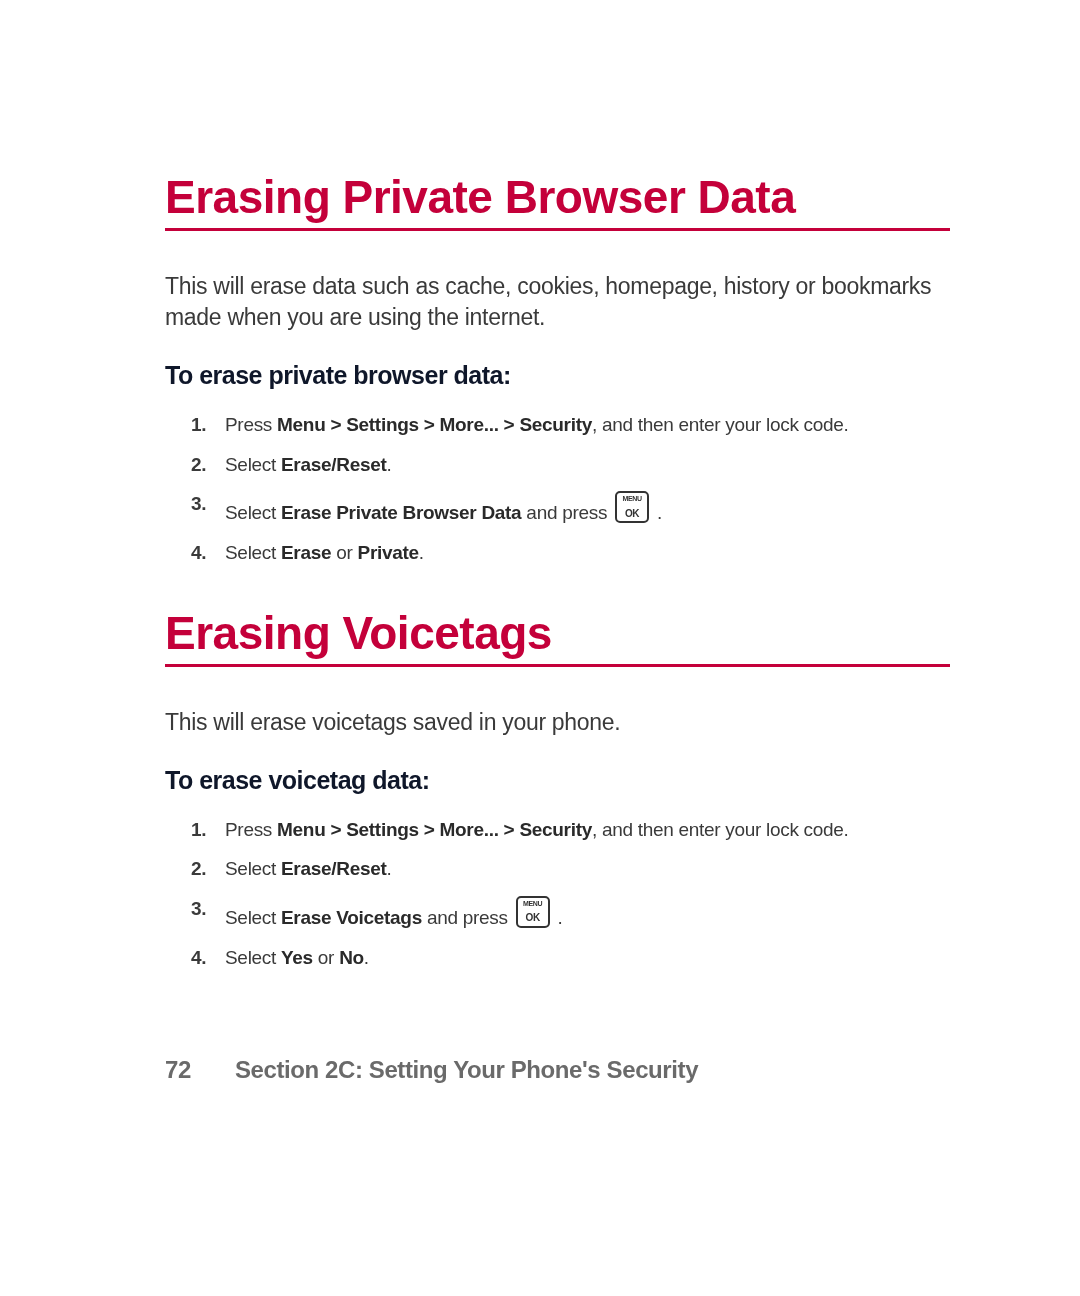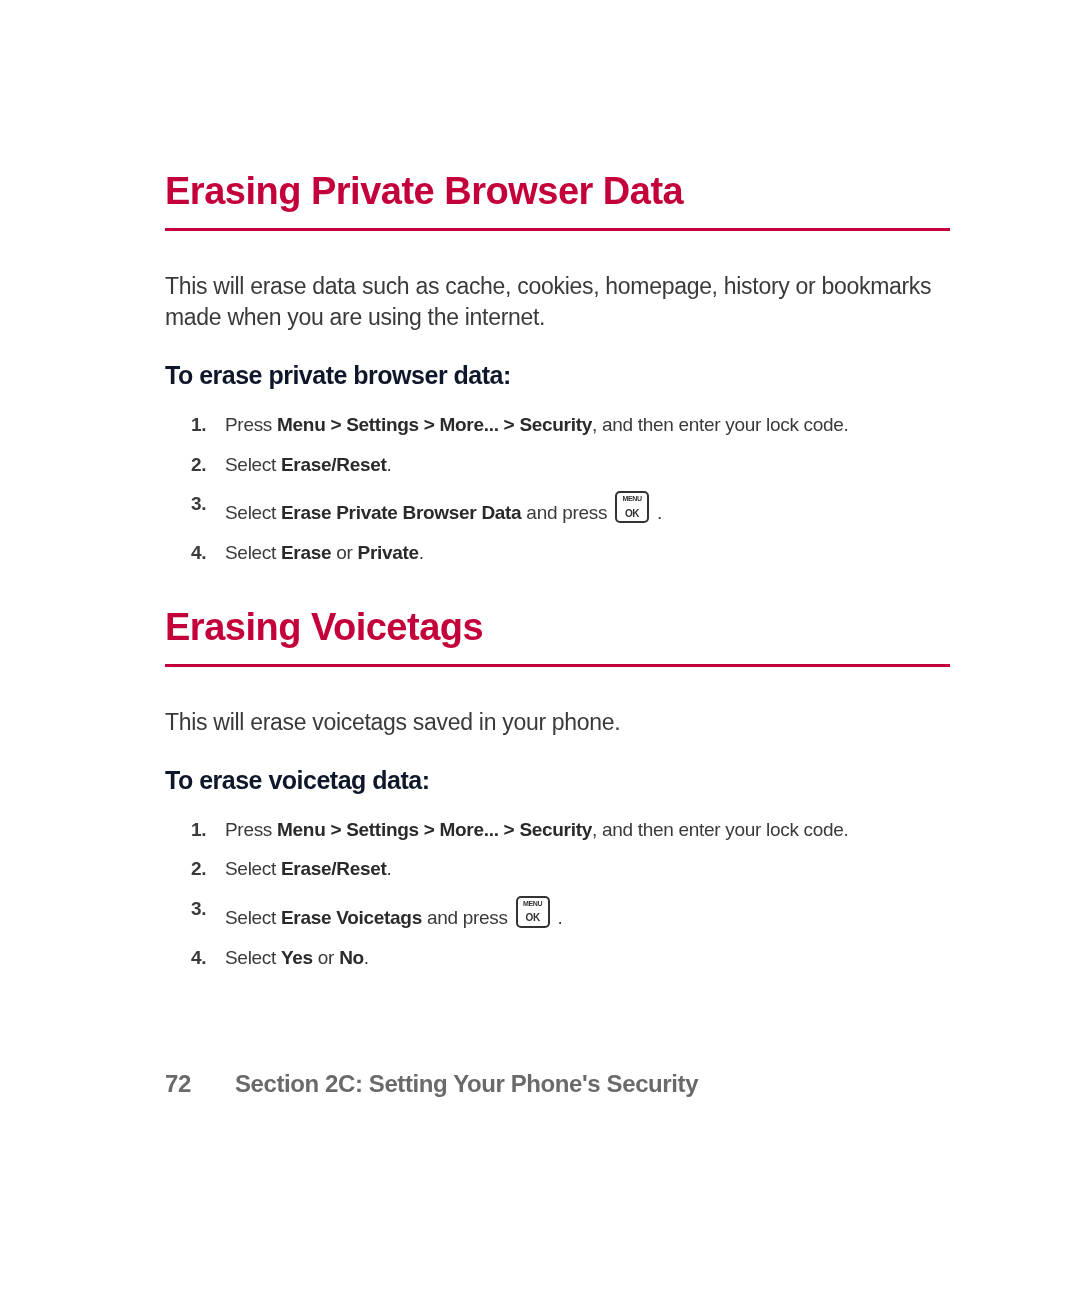--- a/index.html
+++ b/index.html
@@ -10,25 +10,25 @@
     background: #ffffff;
     font-family: "Segoe UI", "Helvetica Neue", Arial, sans-serif;
     color: #333333;
   }
   .page {
     box-sizing: border-box;
     padding: 170px 130px 0 165px;
   }
   .section-heading {
     color: #c4003a;
-    font-size: 38px;
+    font-size: 46px;
     font-weight: 700;
     letter-spacing: -0.5px;
     border-bottom: 3px solid #c4003a;
-    padding-bottom: 15px;
+    padding-bottom: 4px;
     margin: 0 0 40px 0;
   }
   .body-text {
     font-size: 23px;
     line-height: 1.35;
     letter-spacing: -0.3px;
     color: #3a3a3a;
     margin: 0 0 28px 0;
     font-weight: 500;
   }
@@ -96,21 +96,21 @@
     font-weight: 700;
     letter-spacing: -0.3px;
     color: #333;
   }
   .second-section {
     margin-top: 40px;
   }
   .footer {
     position: absolute;
     left: 165px;
-    bottom: 198px;
+    bottom: 212px;
     font-size: 24px;
     font-weight: 700;
     color: #6a6a6a;
     letter-spacing: -0.4px;
   }
   .footer .pg {
     margin-right: 44px;
   }
 </style>
 </head>

